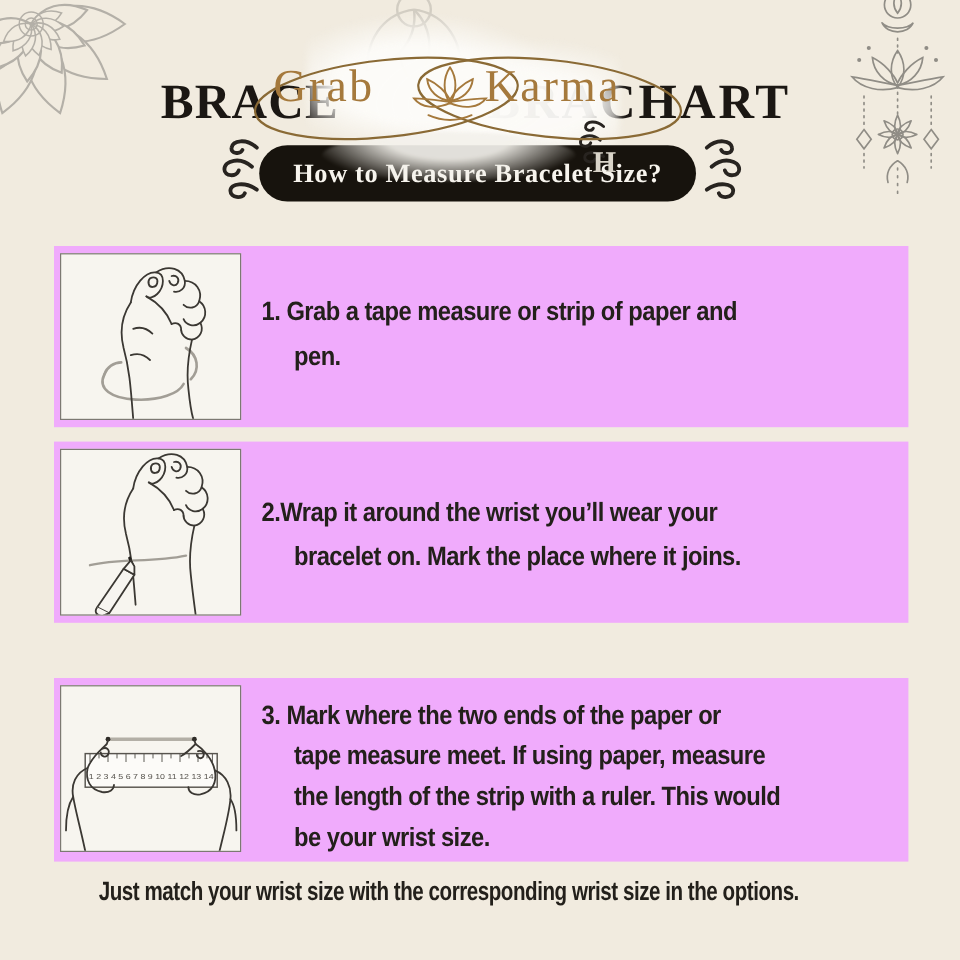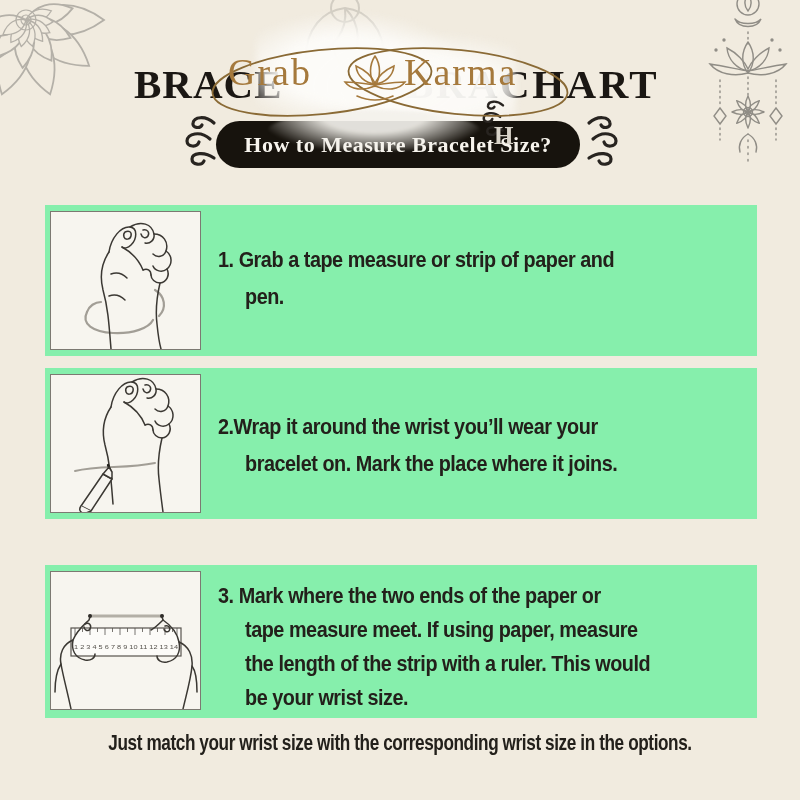--- a/index.html
+++ b/index.html
@@ -30,36 +30,36 @@
                 color:#f7f4ed;letter-spacing:.5px;white-space:nowrap;}
   #pill-smudge{left:268px;top:110px;width:212px;height:41px;border-radius:50%;z-index:5;filter:blur(1.5px);
      background:radial-gradient(ellipse at 50% 10%, rgba(243,241,235,.92) 35%, rgba(243,241,235,0) 78%);}
   #artifact-h{left:494px;top:123px;font-family:"Liberation Serif",serif;font-weight:700;
               font-size:25px;color:#d9d4c9;z-index:5;line-height:1;}
   #flank-left{left:181px;top:114px;z-index:4;}
   #flank-right{left:584px;top:114px;z-index:4;transform:scaleX(-1);}
   #artifact-squiggle{left:479px;top:99px;z-index:5;}
 
   
-  .step-row{position:absolute;left:45px;width:712px;background:#86efac;}
+  .step-row{position:absolute;left:45px;width:712px;background:#f0abfc;}
   #row-1{top:205px;height:151px;}
   #row-2{top:368px;height:151px;}
   #row-3{top:565px;height:153px;}
   .ill-box{position:absolute;left:5px;top:6px;width:149px;height:137px;background:#f7f5ef;
            border:1px solid #7c7972;box-sizing:content-box;}
   .step-text{position:absolute;left:173px;color:#23201b;font-weight:700;font-size:22px;
              letter-spacing:-.5px;transform:scaleX(.9);transform-origin:left top;}
   .step-text .ln{white-space:nowrap;}
   #text-1{top:36px;line-height:37px;}
   #text-2{top:40px;line-height:37px;}
   #text-3{top:14px;line-height:34px;}
   .cont{margin-left:30px;}
 
   
-  #footer-line{left:0;top:730px;width:800px;text-align:center;}
+  #footer-line{left:0;top:730px;width:800px;text-align:left;}
   #footer-line span{display:inline-block;white-space:nowrap;font-weight:700;font-size:22px;
                     letter-spacing:-.5px;color:#23201b;transform:scaleX(.78);transform-origin:center top;}
 
   svg{display:block;}
 </style>
 </head>
 <body>
 
 <div id="page">
 

